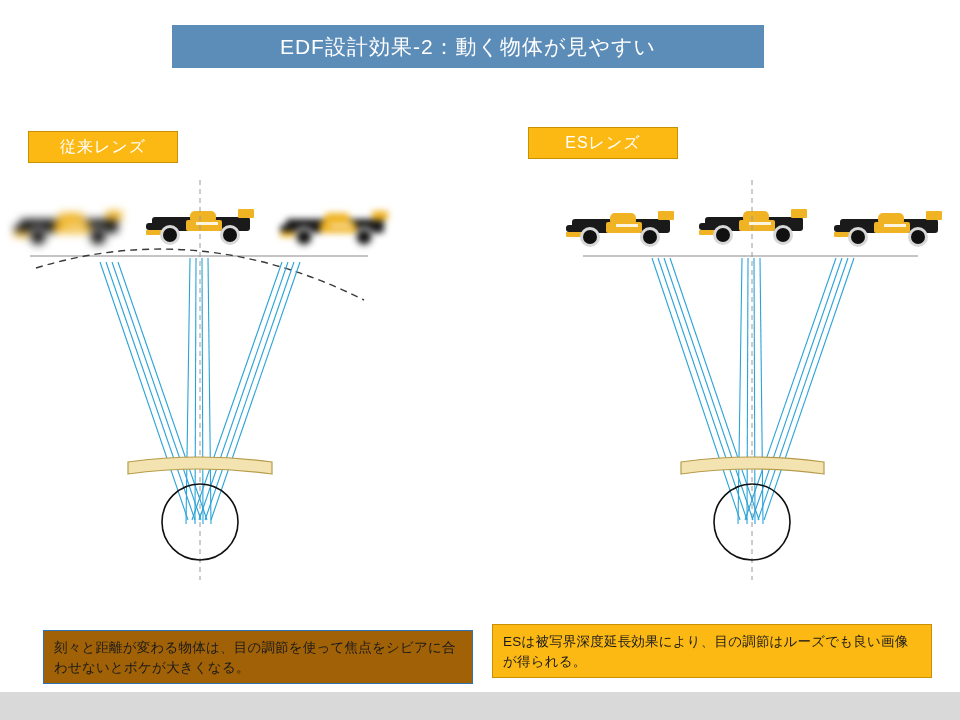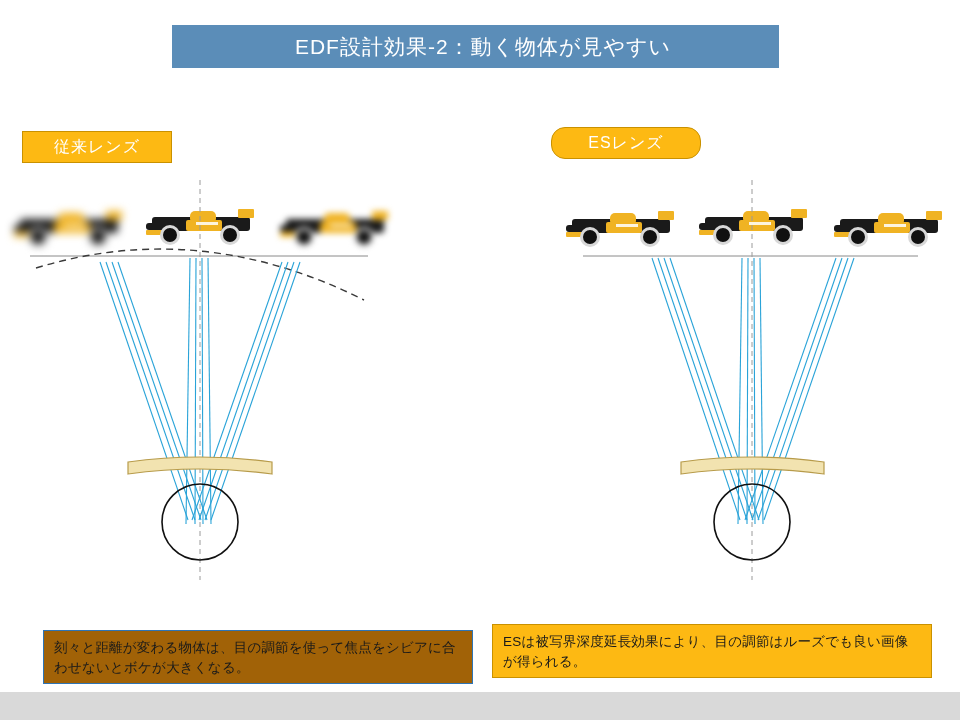--- a/index.html
+++ b/index.html
@@ -24,21 +24,20 @@
   .title-banner {
     position: absolute;
     left: 172px;
     top: 25px;
     width: 592px;
     height: 43px;
     background: #5b8db8;
     display: flex;
     align-items: center;
     justify-content: center;
-    padding-left: 15px;
   }
   .title-banner span {
     color: #ffffff;
     font-size: 21px;
     letter-spacing: 1px;
     font-family: "Liberation Sans", sans-serif;
   }
   
   .section-label {
     position: absolute;
@@ -47,22 +46,22 @@
     display: flex;
     align-items: center;
     justify-content: center;
     height: 30px;
   }
   .section-label span {
     color: #ffffff;
     font-size: 16px;
     letter-spacing: 1px;
   }
-  #label-left { left: 22px; top: 131px; width: 148px; }
-  #label-right { left: 551px; top: 127px; width: 148px; border-radius: 14px; }
+  #label-left { left: 28px; top: 131px; width: 148px; }
+  #label-right { left: 528px; top: 127px; width: 148px; }
 
   
   .diagram-svg {
     position: absolute;
     left: 0;
     top: 0;
     width: 960px;
     height: 720px;
   }
 

